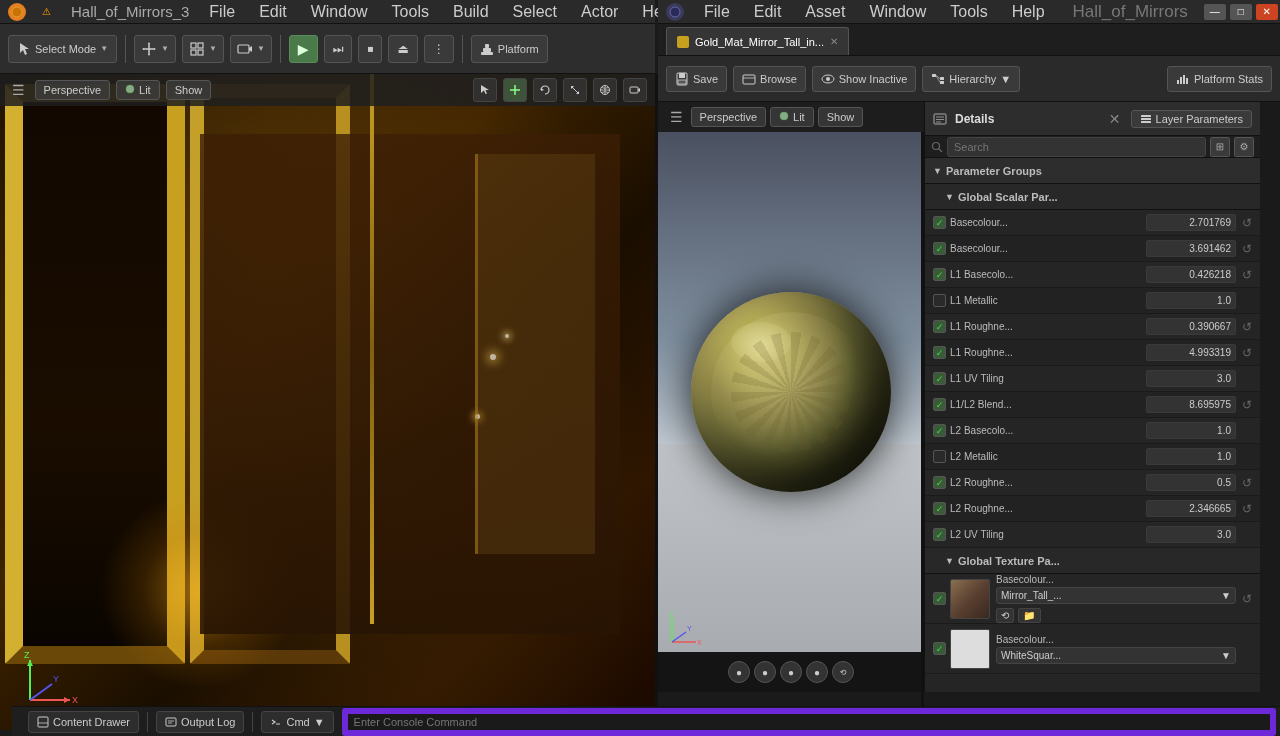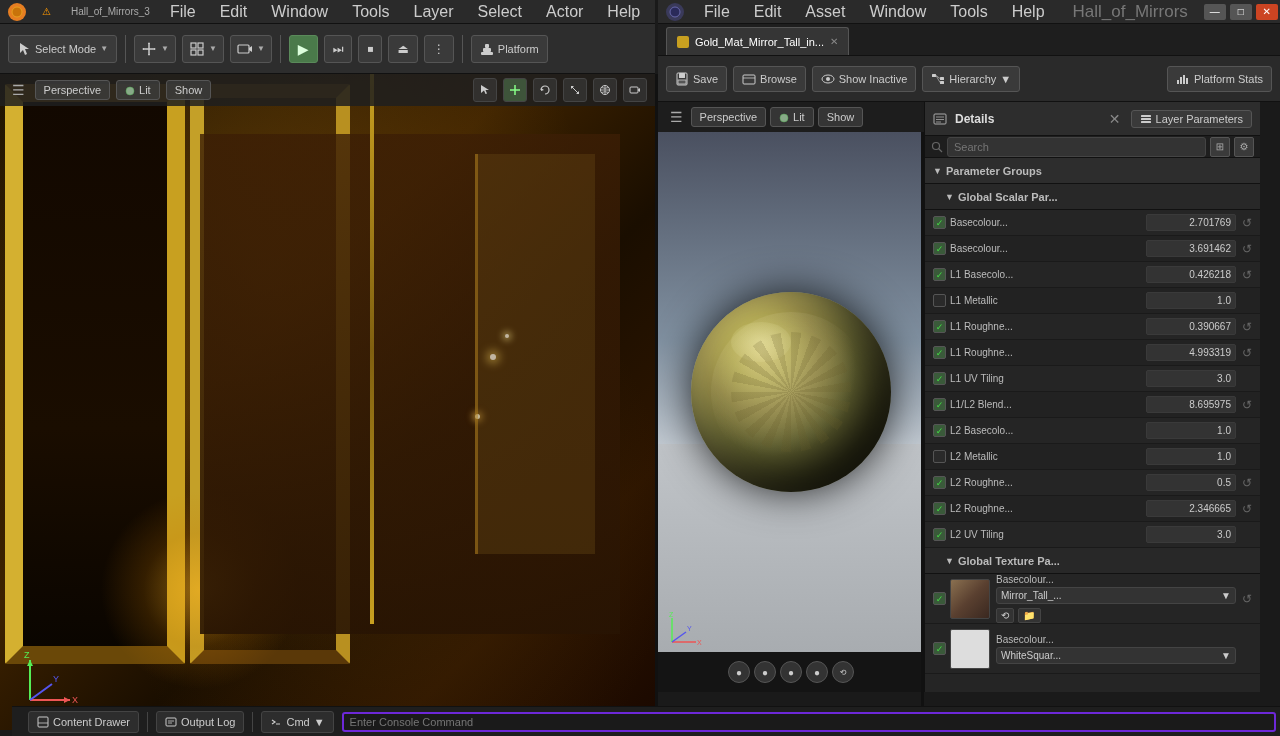--- a/index.html
+++ b/index.html
@@ -9,21 +9,21 @@
     .menu-bar-left {
       position: absolute; top: 0; left: 0; width: 655px; height: 24px;
       background: #2a2a2a; display: flex; align-items: center; padding: 0 8px; gap: 16px;
       border-bottom: 1px solid #111;
     }
     .menu-bar-left .app-icon {
       width: 18px; height: 18px; background: #e67e22; border-radius: 50%; flex-shrink: 0;
       display: flex; align-items: center; justify-content: center; font-size: 9px; color: white; font-weight: bold;
     }
     .menu-bar-left .window-title {
-      font-size: 10px; color: #aaa; margin-left: 4px; text-align: center;
+      font-size: 15px; color: #aaa; margin-left: 4px; text-align: center;
     }
     .menu-bar-left .warning-icon { color: #f90; font-size: 10px; }
     .menu-item { font-size: 16px; color: #ccc; cursor: pointer; padding: 2px 4px; }
 
     
     .toolbar-left {
       position: absolute; top: 24px; left: 0; width: 655px; height: 50px;
       background: #2d2d2d; display: flex; align-items: center; padding: 0 8px; gap: 6px;
       border-bottom: 1px solid #111;
     }
@@ -43,21 +43,21 @@
       position: absolute; top: 74px; left: 0; width: 655px; height: 656px;
       background: #1a1a1a; overflow: hidden;
     }
     .viewport-overlay-bar {
       position: absolute; top: 0; left: 0; right: 0; height: 32px;
       background: rgba(30,30,30,0.85); display: flex; align-items: center; padding: 0 8px; gap: 6px; z-index: 10;
     }
     .vp-btn {
       background: rgba(60,60,60,0.8); border: 1px solid #555; border-radius: 3px;
       color: #ccc; padding: 3px 8px; font-size: 11px; cursor: pointer;
-      display: flex; align-items: flex-end; gap: 4px;
+      display: flex; align-items: flex-start; gap: 4px;
     }
     .vp-icon-btn {
       background: rgba(60,60,60,0.6); border: 1px solid #444; border-radius: 3px;
       color: #ccc; padding: 3px 5px; font-size: 12px; cursor: pointer; width: 24px; height: 24px;
       display: flex; align-items: center; justify-content: center;
     }
     .hamburger-btn {
       background: transparent; border: none; color: #aaa; font-size: 14px; cursor: pointer; padding: 2px 4px;
     }
 
@@ -268,21 +268,21 @@
       background: #1e1e1e; display: flex; align-items: center; padding: 0 16px; gap: 8px;
       border-top: 1px solid #111;
     }
     .bottom-btn {
       background: #2d2d2d; border: 1px solid #444; border-radius: 3px;
       color: #ccc; padding: 3px 8px; font-size: 11px; cursor: pointer;
       display: flex; align-items: center; gap: 4px; height: 22px;
     }
     .bottom-separator { width: 1px; height: 20px; background: #444; }
     .console-input {
-      flex: 1; background: #1a1a1a; border: 2px solid #6d28d9; border-radius: 3px;
+      flex: 1; background: #1a1a1a; border: 6px solid #6d28d9; border-radius: 3px;
       color: #ccc; padding: 2px 6px; font-size: 11px; outline: none;
     }
 
     
     .viewport-divider {
       position: absolute; top: 74px; left: 655px; width: 3px; height: 662px;
       background: #111;
     }
     .right-panel-divider {
       position: absolute; top: 102px; left: 921px; width: 3px; height: 604px;
@@ -297,21 +297,21 @@
     <svg width="12" height="12" viewBox="0 0 12 12">
         <circle cx="6" cy="6" r="5" fill="#c8730a" stroke="#e8a020" stroke-width="1"></circle>
       </svg>
   </div>
   <span class="warning-icon">⚠</span>
   <span class="window-title">Hall_of_Mirrors_3</span>
   <div class="menu-item">File</div>
   <div class="menu-item">Edit</div>
   <div class="menu-item">Window</div>
   <div class="menu-item">Tools</div>
-  <div class="menu-item">Layer</div>
+  <div class="menu-item">Build</div>
   <div class="menu-item">Select</div>
   <div class="menu-item">Actor</div>
   <div class="menu-item">Help</div>
 </div>
 
 <div class="toolbar-left">
 
   <button class="toolbar-btn">
     <svg width="14" height="14" viewBox="0 0 14 14">
         <path d="M3 1 L3 11 L6 8 L8 13 L10 12 L8 7 L12 7 Z" fill="#ccc"></path>

